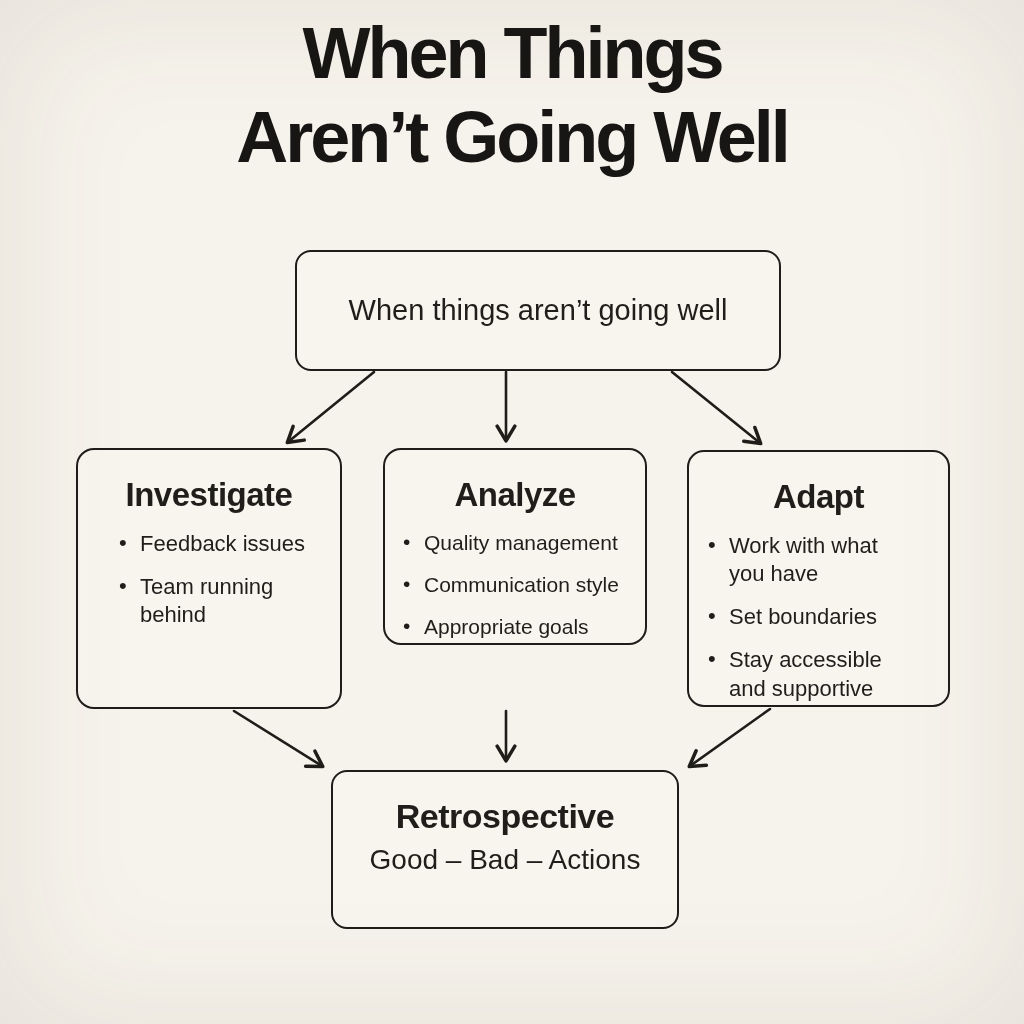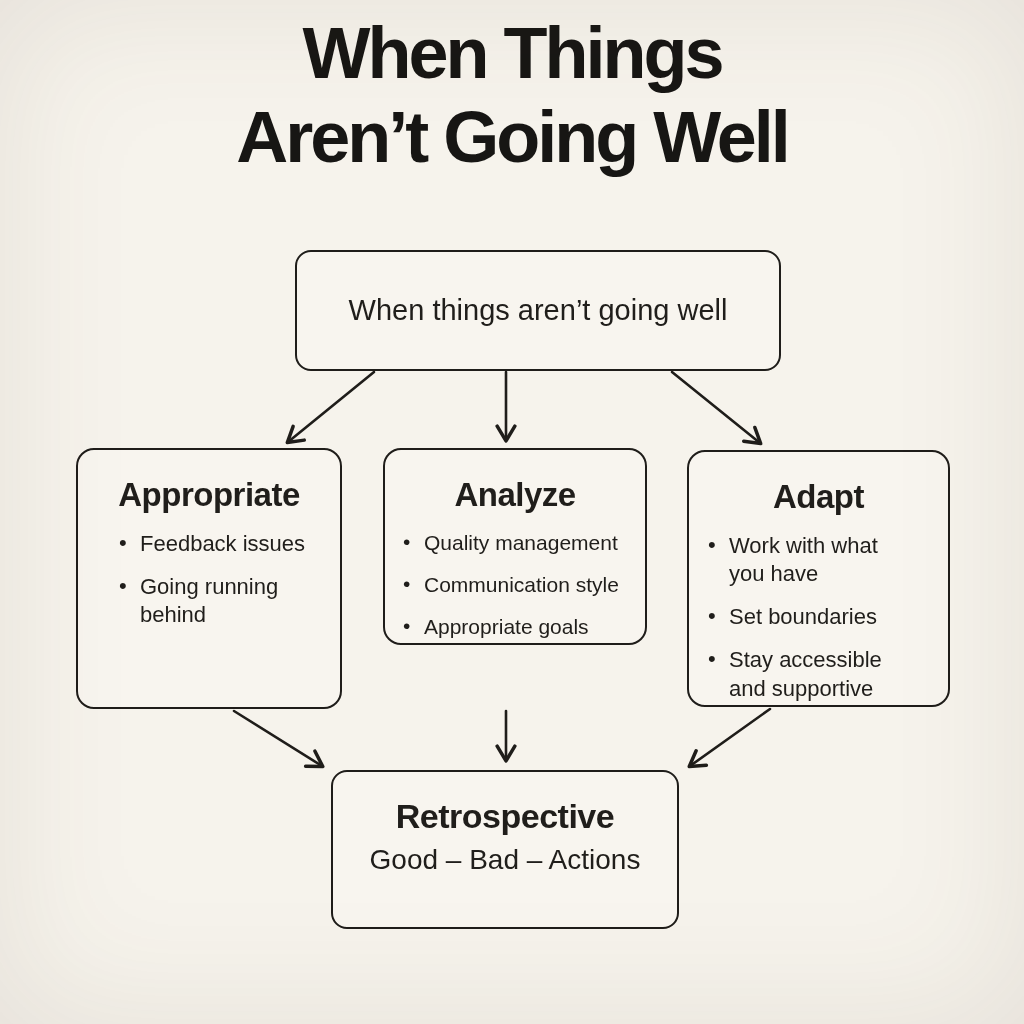--- a/index.html
+++ b/index.html
@@ -92,21 +92,21 @@
     content:"\2022";
     position:absolute;
     left:2px;top:-1px;
   }
   .node.investigate{left:76px;top:448px;width:266px;height:261px;}
   .node.investigate ul{padding-left:39px;}
   .node.investigate li{max-width:190px;}
   .node.analyze{left:383px;top:448px;width:264px;height:197px;}
   .node.analyze ul{padding-left:16px;}
   .node.analyze li{font-size:21px;}
-  .node.adapt{left:687px;top:450px;width:263px;height:257px;}
+  .node.adapt{left:687px;top:450px;width:263px;height:257px;border-radius:17px;}
   .node.adapt ul{padding-left:17px;}
   .node.adapt li{max-width:178px;}
   .node.result{
     left:331px;top:770px;width:348px;height:159px;
     border-radius:16px;
     text-align:center;
   }
   .node.result h2{
     margin:25px 0 8px;
     font-size:34px;
@@ -136,24 +136,24 @@
     <line x1="234" y1="711" x2="322" y2="766" marker-end="url(#arrow)"></line>
     <line x1="506" y1="711" x2="506" y2="760" marker-end="url(#arrow)"></line>
     <line x1="770" y1="709" x2="690" y2="766" marker-end="url(#arrow)"></line>
   </svg>
 
   <div class="node root">
     <div class="root-label">When things aren’t going well</div>
   </div>
 
   <div class="node branch investigate">
-    <h2>Appropriate</h2>
+    <h2>Investigate</h2>
     <ul>
       <li>Feedback issues</li>
-      <li>Going running behind</li>
+      <li>Team running behind</li>
     </ul>
   </div>
 
   <div class="node branch analyze">
     <h2>Analyze</h2>
     <ul>
       <li>Quality management</li>
       <li>Communication style</li>
       <li>Appropriate goals</li>
     </ul>

